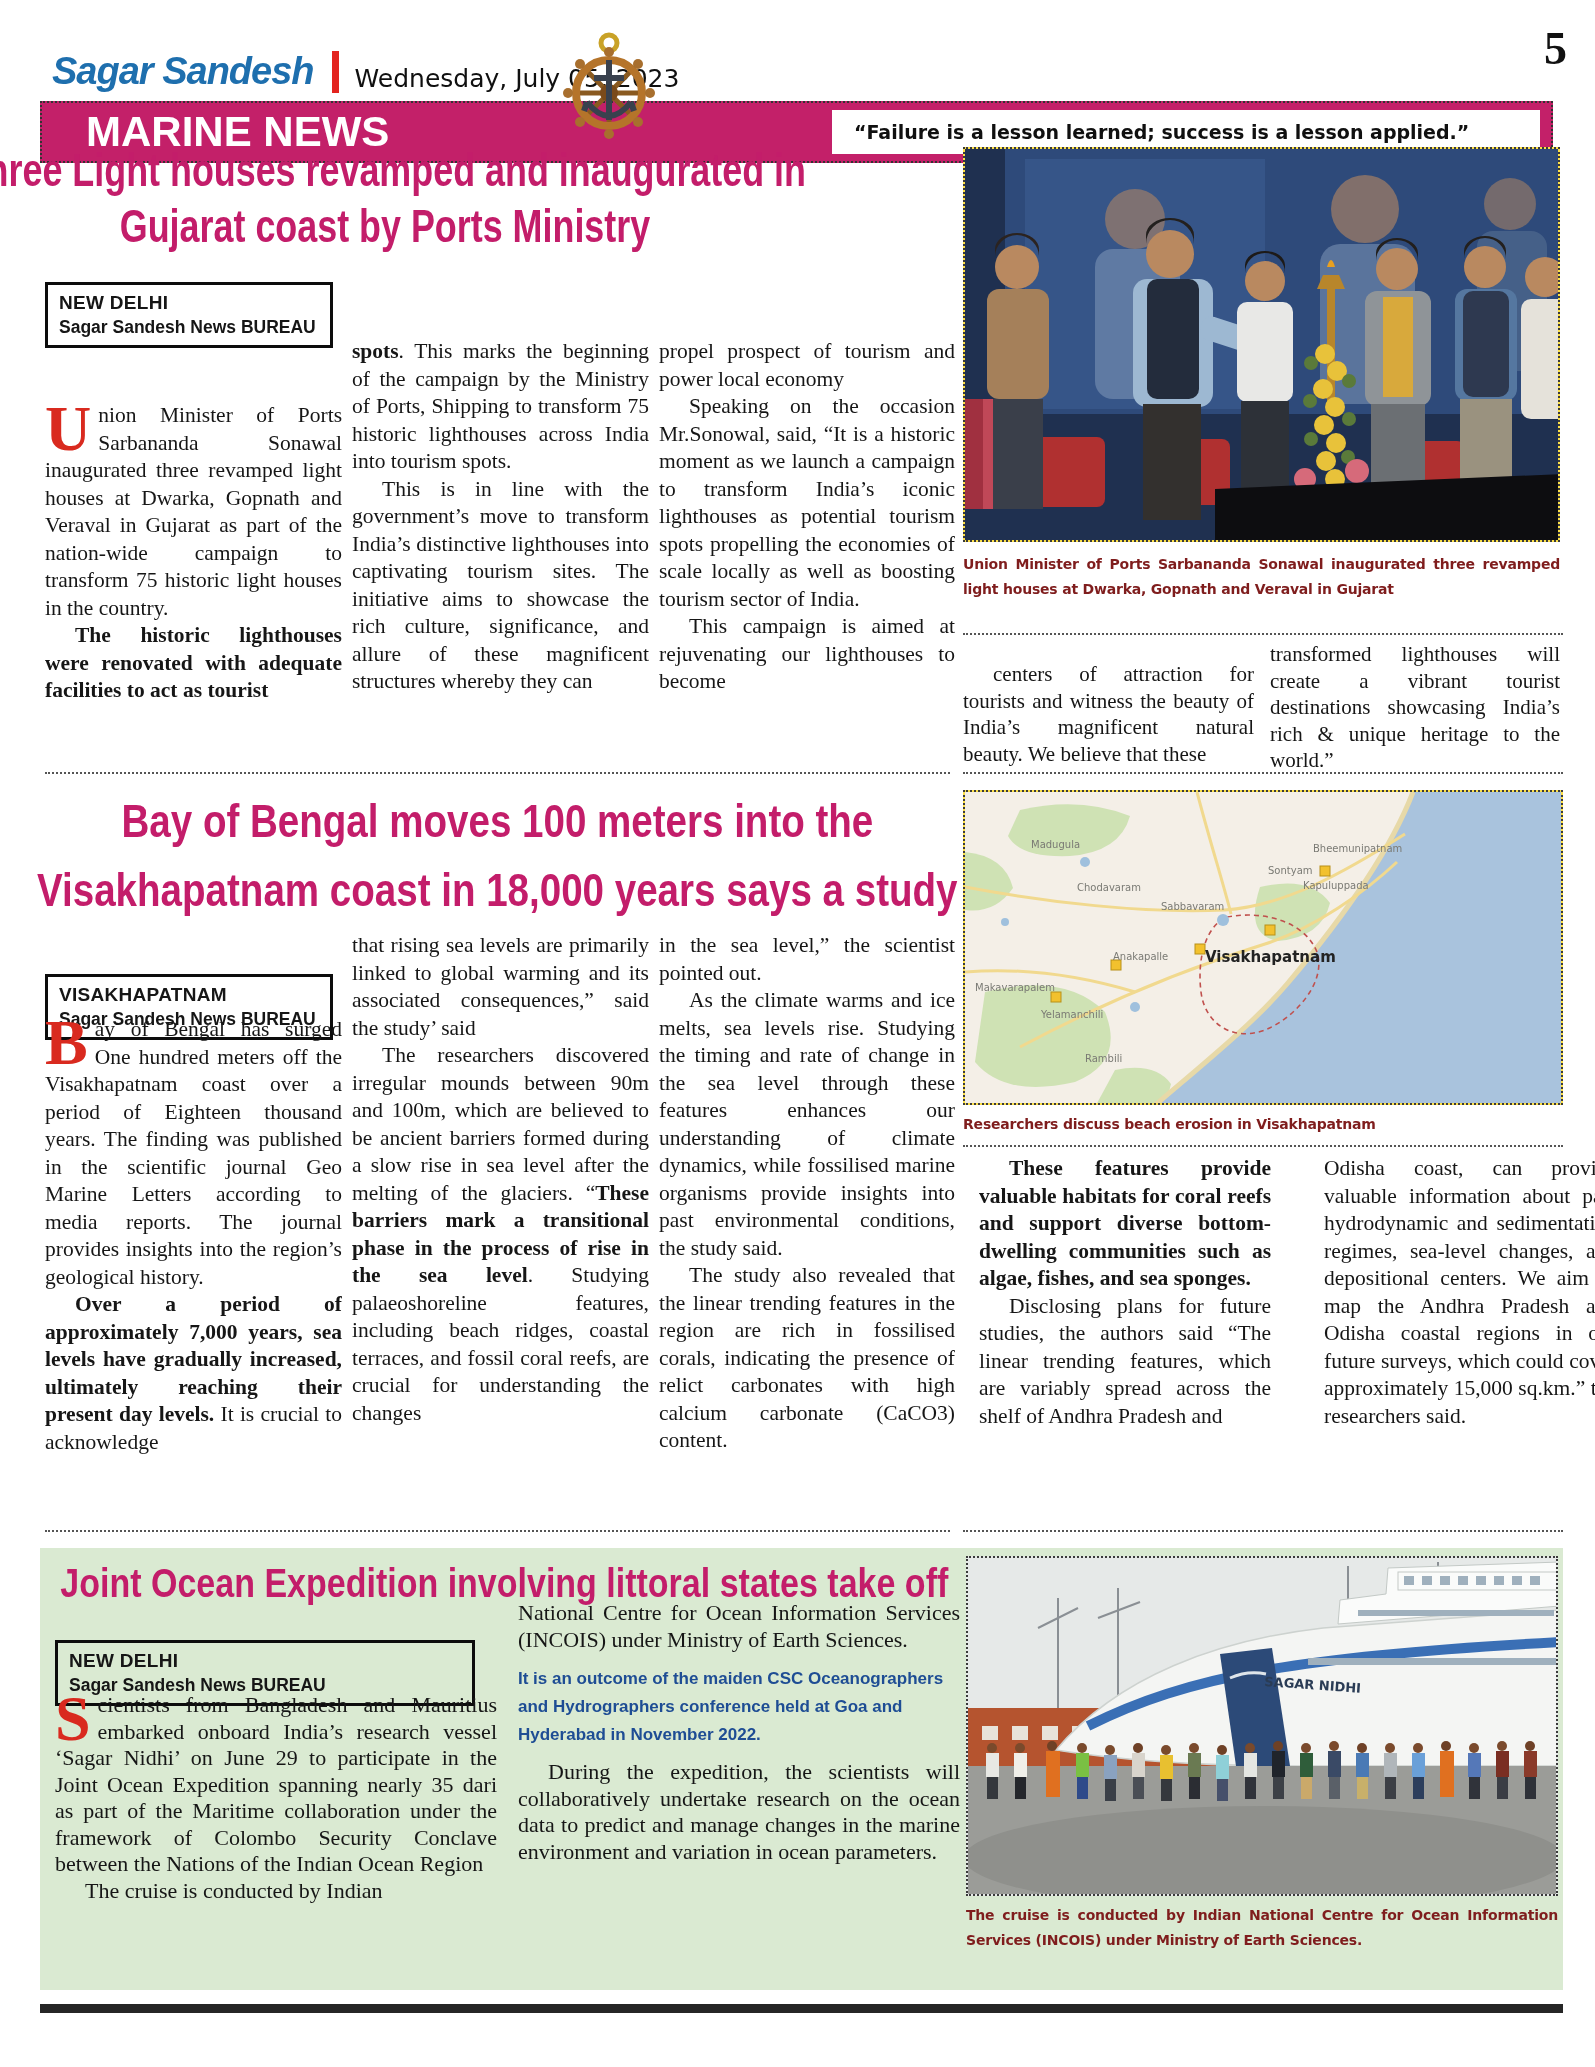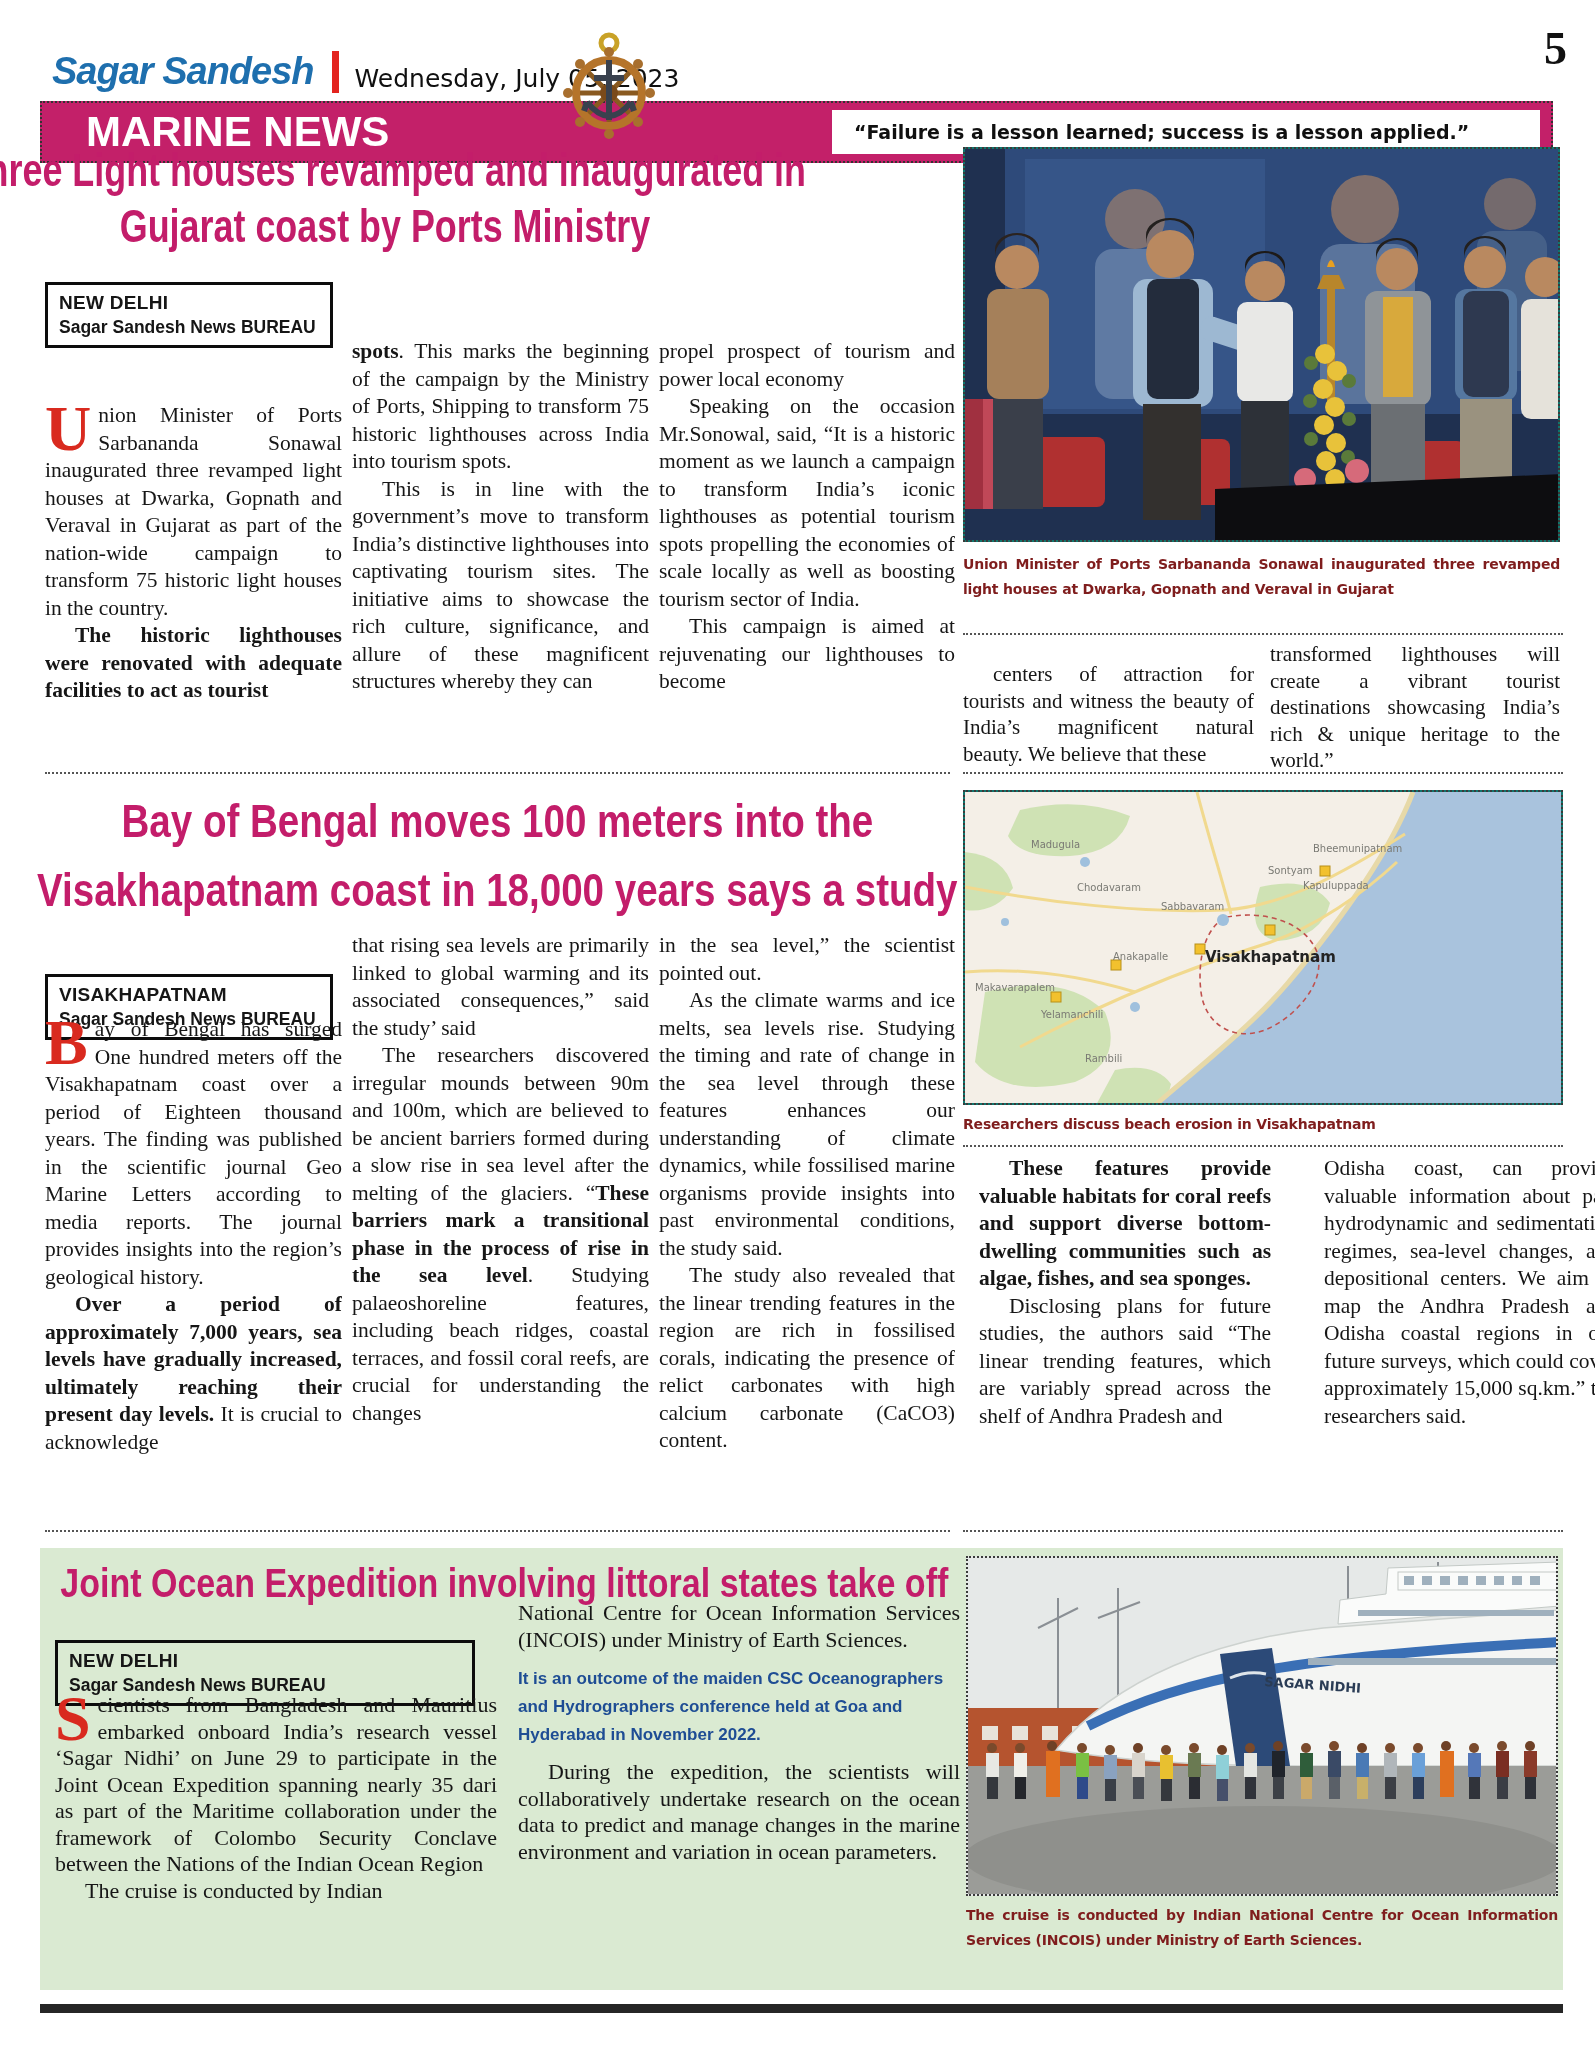--- a/index.html
+++ b/index.html
@@ -27,21 +27,21 @@
   .tl>span{white-space:nowrap;display:inline-block;transform:scaleX(0.78);transform-origin:center;}
   .col{position:absolute;text-align:justify;overflow:hidden;font-size:21.5px;line-height:27.5px;}
   .col p{margin:0;}
   .ind{text-indent:30px;}
   .b{font-weight:bold;}
   .dcap{float:left;font-weight:bold;color:#d92a1f;font-size:64px;line-height:50px;padding:2px 7px 0 0;}
   .dateline{position:absolute;border:3px solid #0c0c0c;box-sizing:border-box;padding:7px 11px;
             font-family:"Liberation Sans",sans-serif;font-weight:bold;background:transparent;margin-top:28px;}
   .dl-city{font-size:19px;letter-spacing:0.3px;}
   .dl-bureau{font-size:17.5px;margin-top:3px;}
-  .photoframe{position:absolute;border:2px dotted #3a3a3a;box-sizing:border-box;overflow:hidden;background:#0f766e;}
+  .photoframe{position:absolute;border:2px dotted #3a3a3a;box-sizing:border-box;overflow:hidden;background:#fde047;}
   .cap{position:absolute;font-family:"DejaVu Sans",sans-serif;font-weight:bold;font-size:14px;
        line-height:25px;color:#7f1d1d;text-align:justify;letter-spacing:-0.2px;}
   .dotline{position:absolute;border-top:2px dotted #555;height:0;}
   
   .green-panel{position:absolute;left:40px;top:1548px;width:1523px;height:442px;background:#daead2;}
   .bluetext{font-family:"Liberation Sans",sans-serif;font-weight:bold;font-size:17px;
             line-height:28px;color:#1e4d94;text-align:left;text-indent:0;}
   .blackrule{position:absolute;left:40px;top:2004px;width:1523px;height:9px;background:#262626;}
   .a3col{font-size:22px;line-height:26.5px;}
   svg text{font-family:"DejaVu Sans",sans-serif;}

